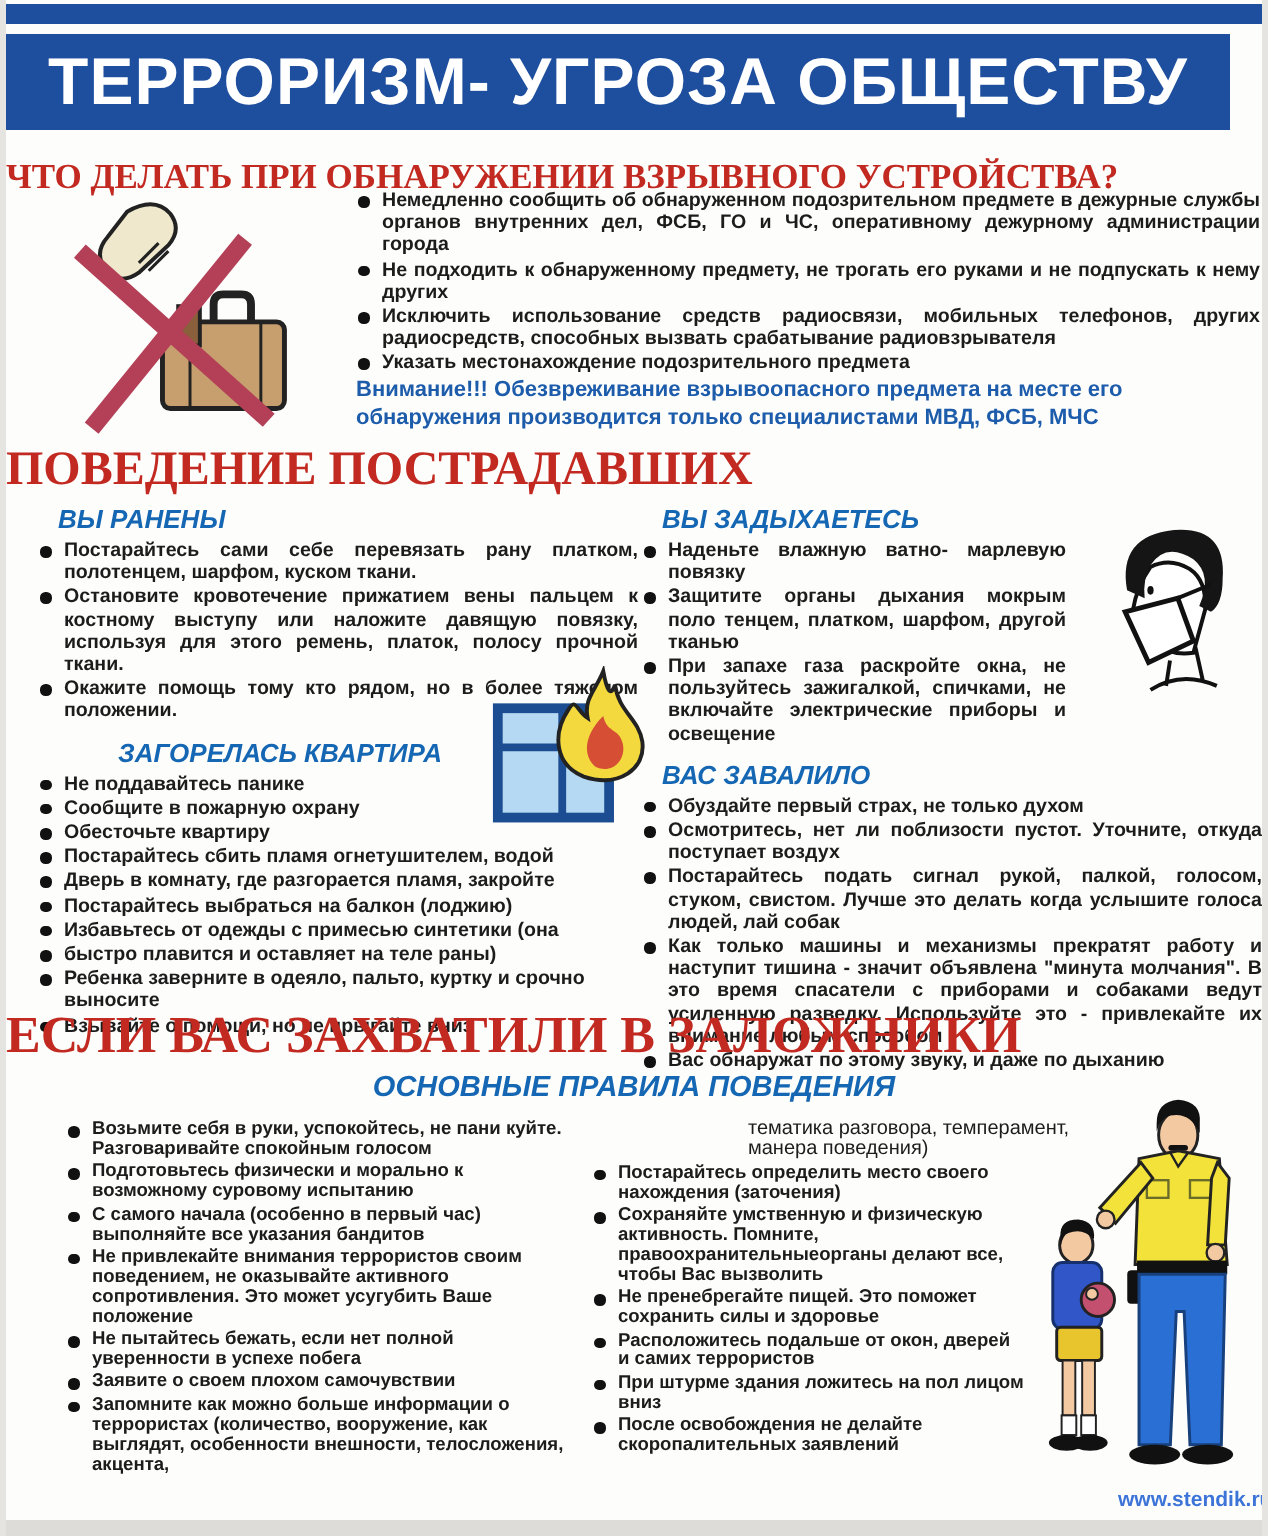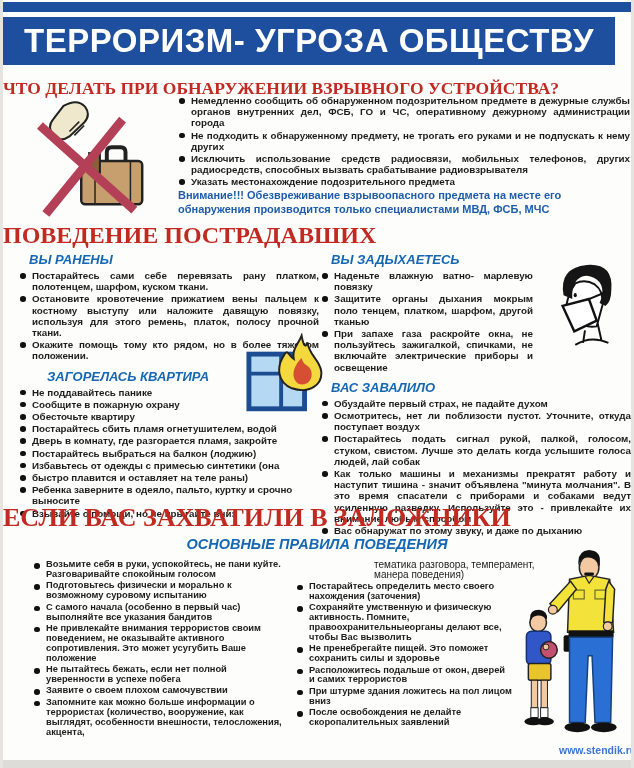--- a/index.html
+++ b/index.html
@@ -30,21 +30,21 @@
   .sz-a li{margin-bottom:1px}
   .sz-b{font-size:9.3px;line-height:9.9px;font-weight:700;color:var(--text-black,#1c1c1c)}
   .sz-b li{margin-bottom:1.5px}
   .just li{text-align:justify}
   .warning{position:absolute;left:175px;top:189px;width:456px;font-weight:700;font-size:11px;
            line-height:13.5px;color:var(--warning-blue,#1d5cab)}
   .col-left{position:absolute;left:16px;top:252px;width:300px}
   .col-right{position:absolute;left:318px;top:252px;width:310px}
   .subhead{font-style:italic;font-weight:700;font-size:13px;color:var(--section-blue,#1567b3);
            margin:0 0 3px 10px}
-  .subhead.ind{margin-left:28px}
+  .subhead.ind{margin-left:40px}
   .subhead.mt{margin-top:7px}
   .suff{width:212px}
   .host-left{position:absolute;left:30px;top:560px;width:250px}
   .host-right{position:absolute;left:293px;top:560px;width:216px}
   .cont{margin-left:78px;width:192px;font-size:10px;line-height:9.9px;font-weight:400;
         color:var(--text-black,#1c1c1c);margin-bottom:2px}
   .footer-link{position:absolute;left:556px;top:744px;font-size:10.5px;font-weight:700;
                color:var(--footer-blue,#3d74d8);white-space:nowrap;text-decoration:none;cursor:pointer}
   .bottomstrip{position:absolute;left:0;right:0;bottom:0;height:8px;background:#dedcd8}
   svg{display:block;width:100%;height:100%}
@@ -116,21 +116,21 @@
 
 <div class="col-right">
   <div class="subhead">ВЫ ЗАДЫХАЕТЕСЬ</div>
   <ul class="bullets sz-a just suff">
       <li>Наденьте влажную ватно- марлевую повязку</li>
       <li>Защитите органы дыхания мокрым поло тенцем, платком, шарфом, другой тканью</li>
       <li>При запахе газа раскройте окна, не пользуйтесь зажигалкой, спичками, не включайте электрические приборы и освещение</li>
     </ul>
   <div class="subhead mt">ВАС ЗАВАЛИЛО</div>
   <ul class="bullets sz-a just">
-      <li>Обуздайте первый страх, не падайте духом</li>
+      <li>Обуздайте первый страх, не только духом</li>
       <li>Осмотритесь, нет ли поблизости пустот. Уточните, откуда поступает воздух</li>
       <li>Постарайтесь подать сигнал рукой, палкой, голосом, стуком, свистом. Лучше это делать когда услышите голоса людей, лай собак</li>
       <li>Как только машины и механизмы прекратят работу и наступит тишина - значит объявлена "минута молчания". В это время спасатели с приборами и собаками ведут усиленную разведку. Используйте это - привлекайте их внимание любым способом</li>
       <li>Вас обнаружат по этому звуку, и даже по дыханию</li>
     </ul>
 </div>
 
 <div class="icon-mask">
   <svg viewBox="0 0 80 90">
     <path d="M30,26 Q23,36 21,48 L30,64 Q40,72 52,70 L58,48 Q59,33 50,27 Q40,21 30,26 Z" fill="#fff" stroke="#111" stroke-width="2"></path>

